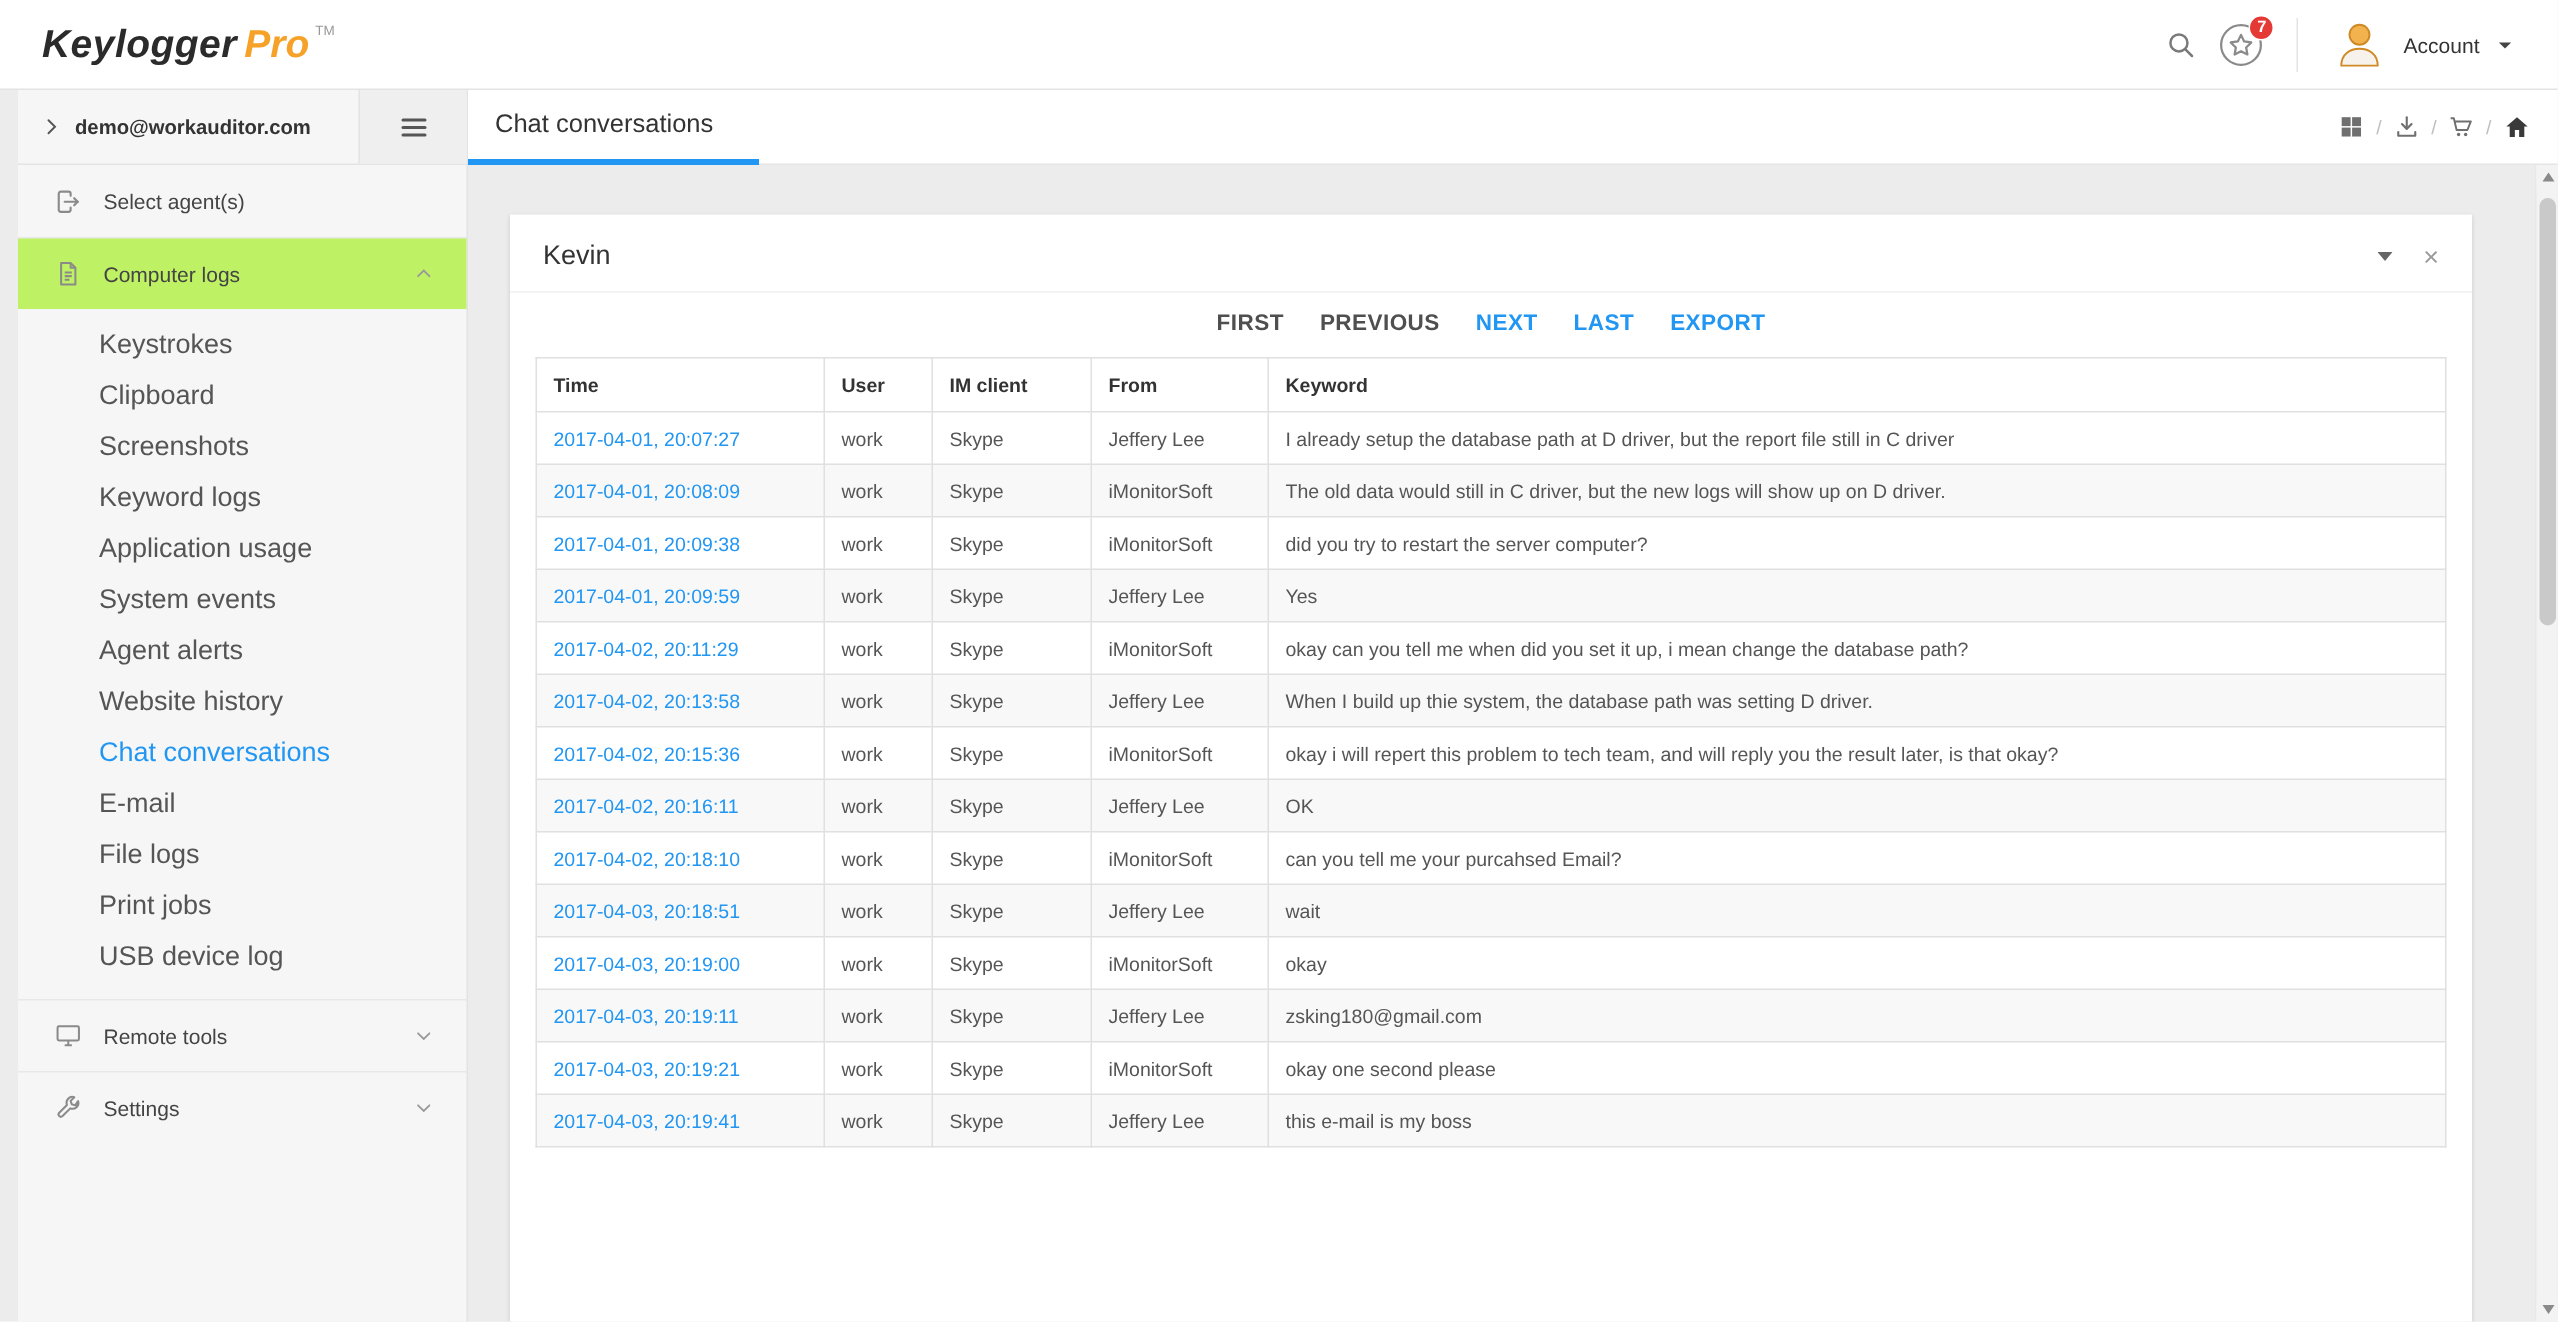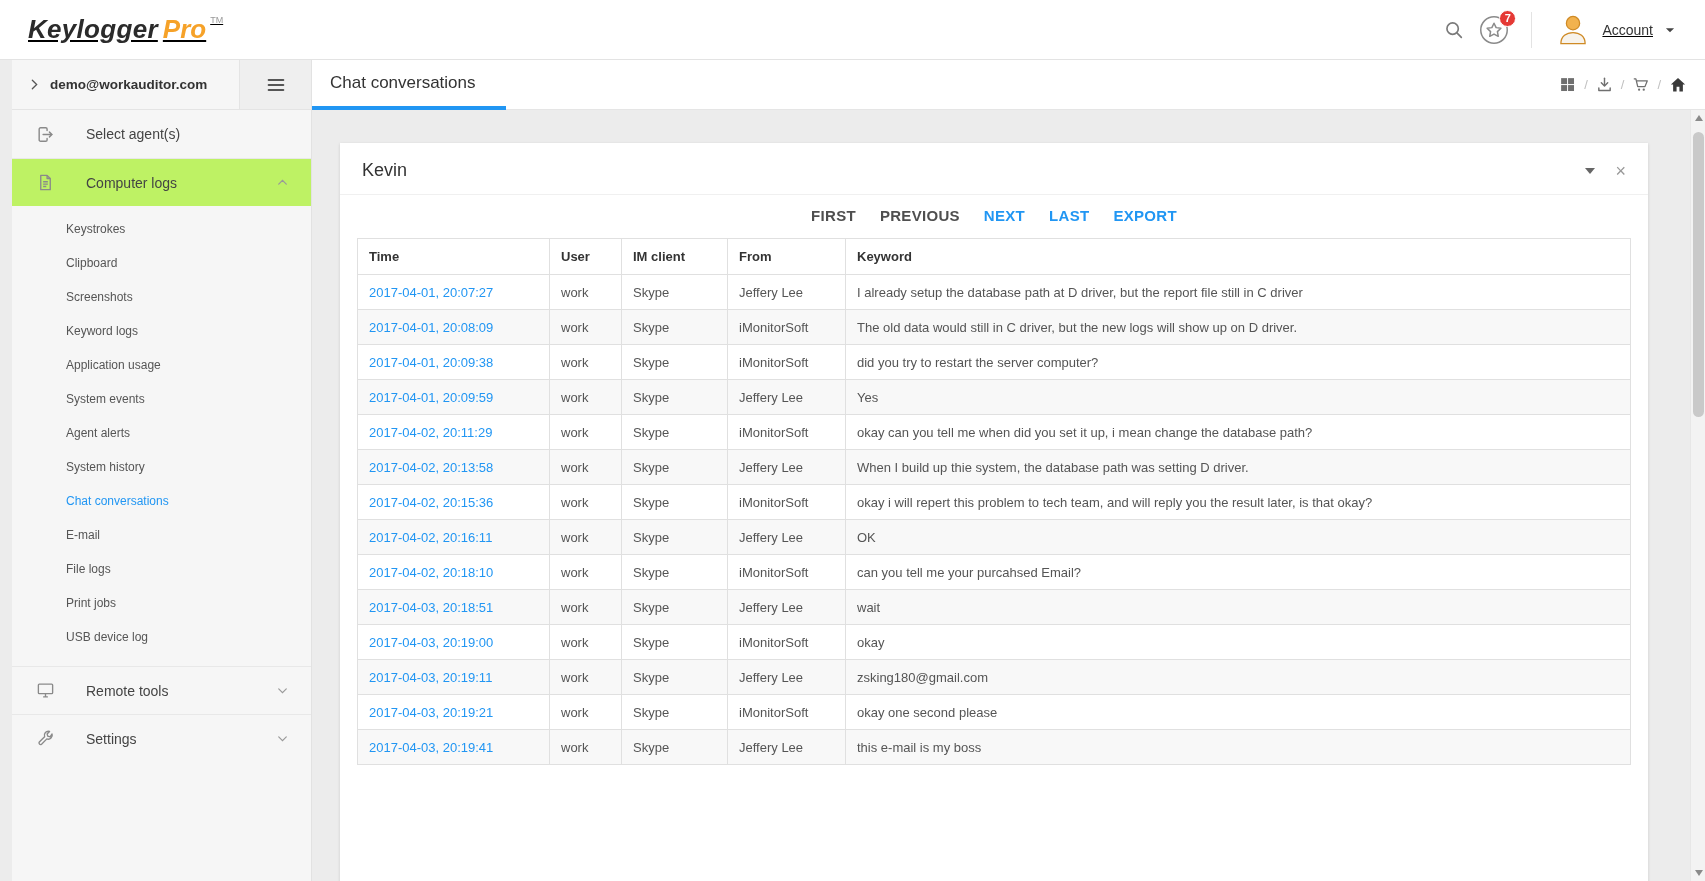--- a/index.html
+++ b/index.html
@@ -4,21 +4,21 @@
 <style>
   :root { --accent:#2196f3; --badge:#e53935; --logo-pro:#f6a229; }
   * { box-sizing:border-box; margin:0; padding:0; }
   html,body { width:1705px; height:881px; }
   body { font-family:"Liberation Sans", sans-serif; background:#ececec; overflow:hidden; position:relative; }
   svg { display:block; }
 
   
   .topbar { position:absolute; top:0; left:0; width:1705px; height:60px; background:#fff;
             border-bottom:1px solid #e3e3e3; display:flex; align-items:center;
-            justify-content:space-between; padding:0 20px 0 28px; z-index:6;text-decoration:underline; }
+            justify-content:space-between; padding:0 20px 0 28px; z-index:6; }
   .logo { display:flex; align-items:flex-start; cursor:default; }
   .logo-primary { font-size:26px; font-weight:bold; font-style:italic; color:#2b2b2b; letter-spacing:.3px; }
   .logo-secondary { font-size:26px; font-weight:bold; font-style:italic; color:var(--logo-pro); margin-left:5px; }
   .logo-tm { font-size:9px; color:#999; margin-left:4px; margin-top:1px; }
   .topbar-right { display:flex; align-items:center; gap:14px; }
   .icon-btn { background:none; border:none; cursor:pointer; display:flex; align-items:center; position:relative; padding:0; }
   .badge { position:absolute; top:-5px; right:-7px; background:var(--badge); color:#fff; font-size:11px;
            min-width:17px; height:17px; padding:0 3px; border-radius:9px; display:flex; align-items:center;
            justify-content:center; font-weight:bold; border:1px solid #fff; }
   .v-divider { width:1px; height:36px; background:#e3e3e3; margin:0 8px; }
@@ -26,27 +26,27 @@
   .account-label { font-size:14px; color:#333; }
 
   
   .sidebar { position:absolute; top:60px; left:12px; width:300px; height:821px; background:#f6f6f6;
              border-right:1px solid #e2e2e2; z-index:5; }
   .account-row { height:50px; display:flex; align-items:stretch; border-bottom:1px solid #e4e4e4; }
   .account-row-main { flex:1; display:flex; align-items:center; padding-left:16px; gap:9px; cursor:pointer; }
   .account-email { font-size:13.5px; font-weight:bold; color:#333; }
   .hamburger { width:72px; display:flex; align-items:center; justify-content:center; background:#efefef;
                border:none; border-left:1px solid #e4e4e4; cursor:pointer; }
-  .nav-item { height:48px; display:flex; align-items:center; padding:0 22px 0 24px; gap:31px;
+  .nav-item { height:48px; display:flex; align-items:center; padding:0 22px 0 24px; gap:14px;
               cursor:pointer; font-size:14px; color:#444; }
   .nav-item .chev { margin-left:auto; }
   .nav-item.expanded { background:#bef264;justify-content:center; }
   .nav-sep { border-top:1px solid #e8e8e8; }
   .subnav { padding:6px 0 12px; }
-  .subitem { height:34px; display:flex; align-items:center; padding-left:54px; font-size:12px; color:#555; cursor:pointer; }
+  .subitem { height:34px; display:flex; align-items:center; padding-left:54px; font-size:18px; color:#555; cursor:pointer; }
   .subitem.active { color:var(--accent); }
 
   
   .main { position:absolute; left:300px; top:60px; width:1405px; height:821px; }
   .subheader { height:50px; background:#fff; border-bottom:1px solid #e5e5e5; display:flex;
                align-items:center; justify-content:space-between; padding-right:18px; }
   .tab { height:50px; display:flex; align-items:center; padding:0 30px; font-size:17px; color:#333;
          border-bottom:4px solid var(--accent); cursor:pointer; }
   .subheader-icons { display:flex; align-items:center; gap:8px; }
   .slash { color:#c0c0c0; font-size:13px; }
@@ -197,21 +197,21 @@
         <div class="subitem">
           <span>Application usage</span>
         </div>
         <div class="subitem">
           <span>System events</span>
         </div>
         <div class="subitem">
           <span>Agent alerts</span>
         </div>
         <div class="subitem">
-          <span>System history</span>
+          <span>Website history</span>
         </div>
         <div class="subitem active">
           <span>Chat conversations</span>
         </div>
         <div class="subitem">
           <span>E-mail</span>
         </div>
         <div class="subitem">
           <span>File logs</span>
         </div>

